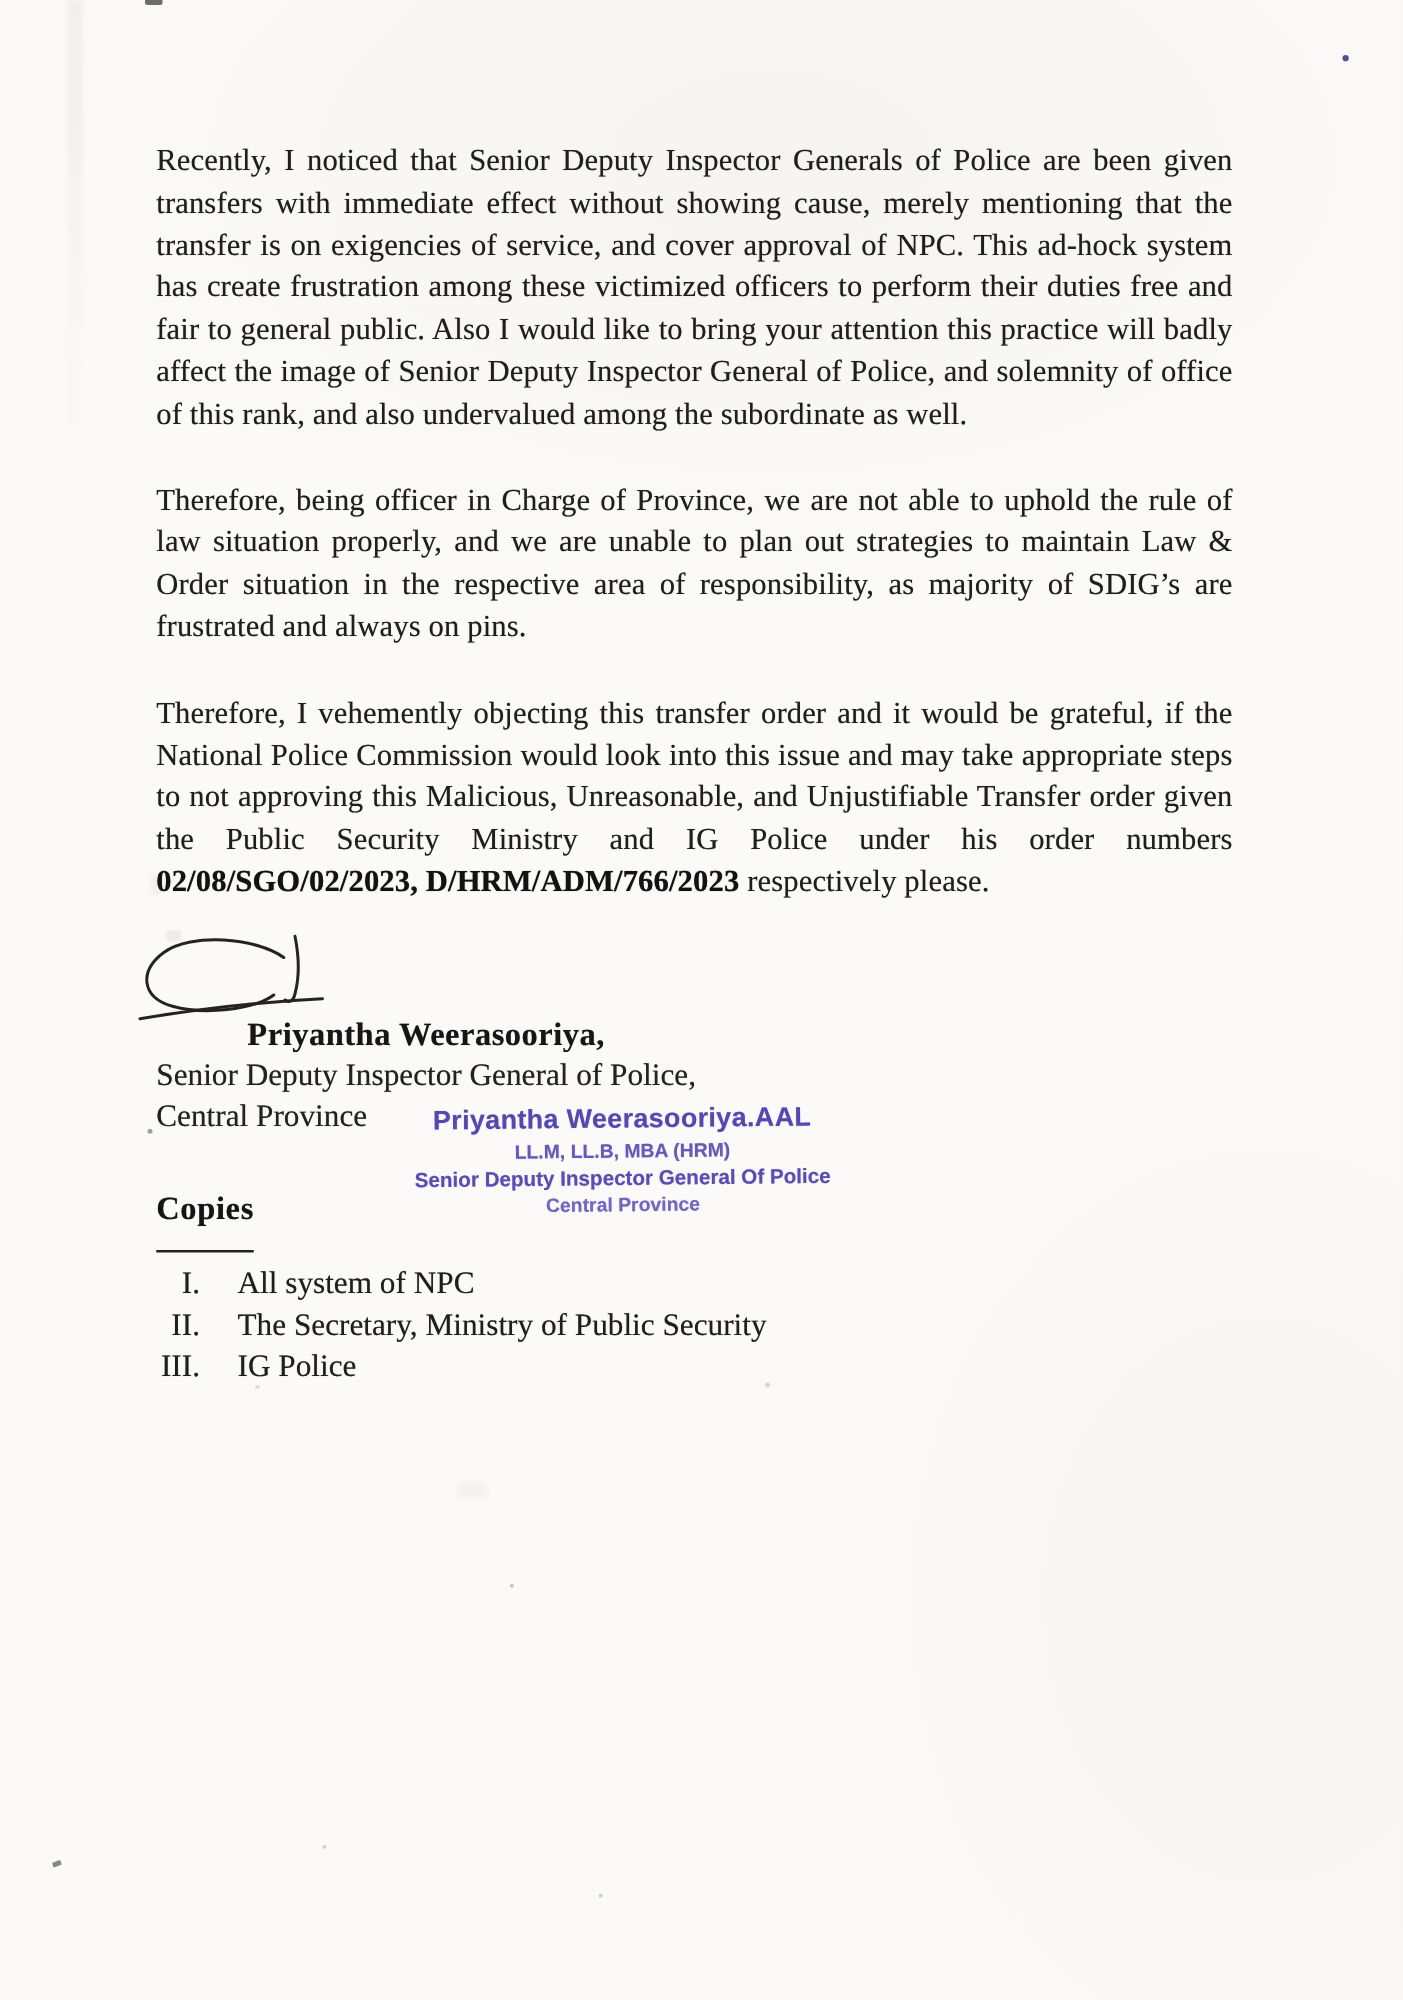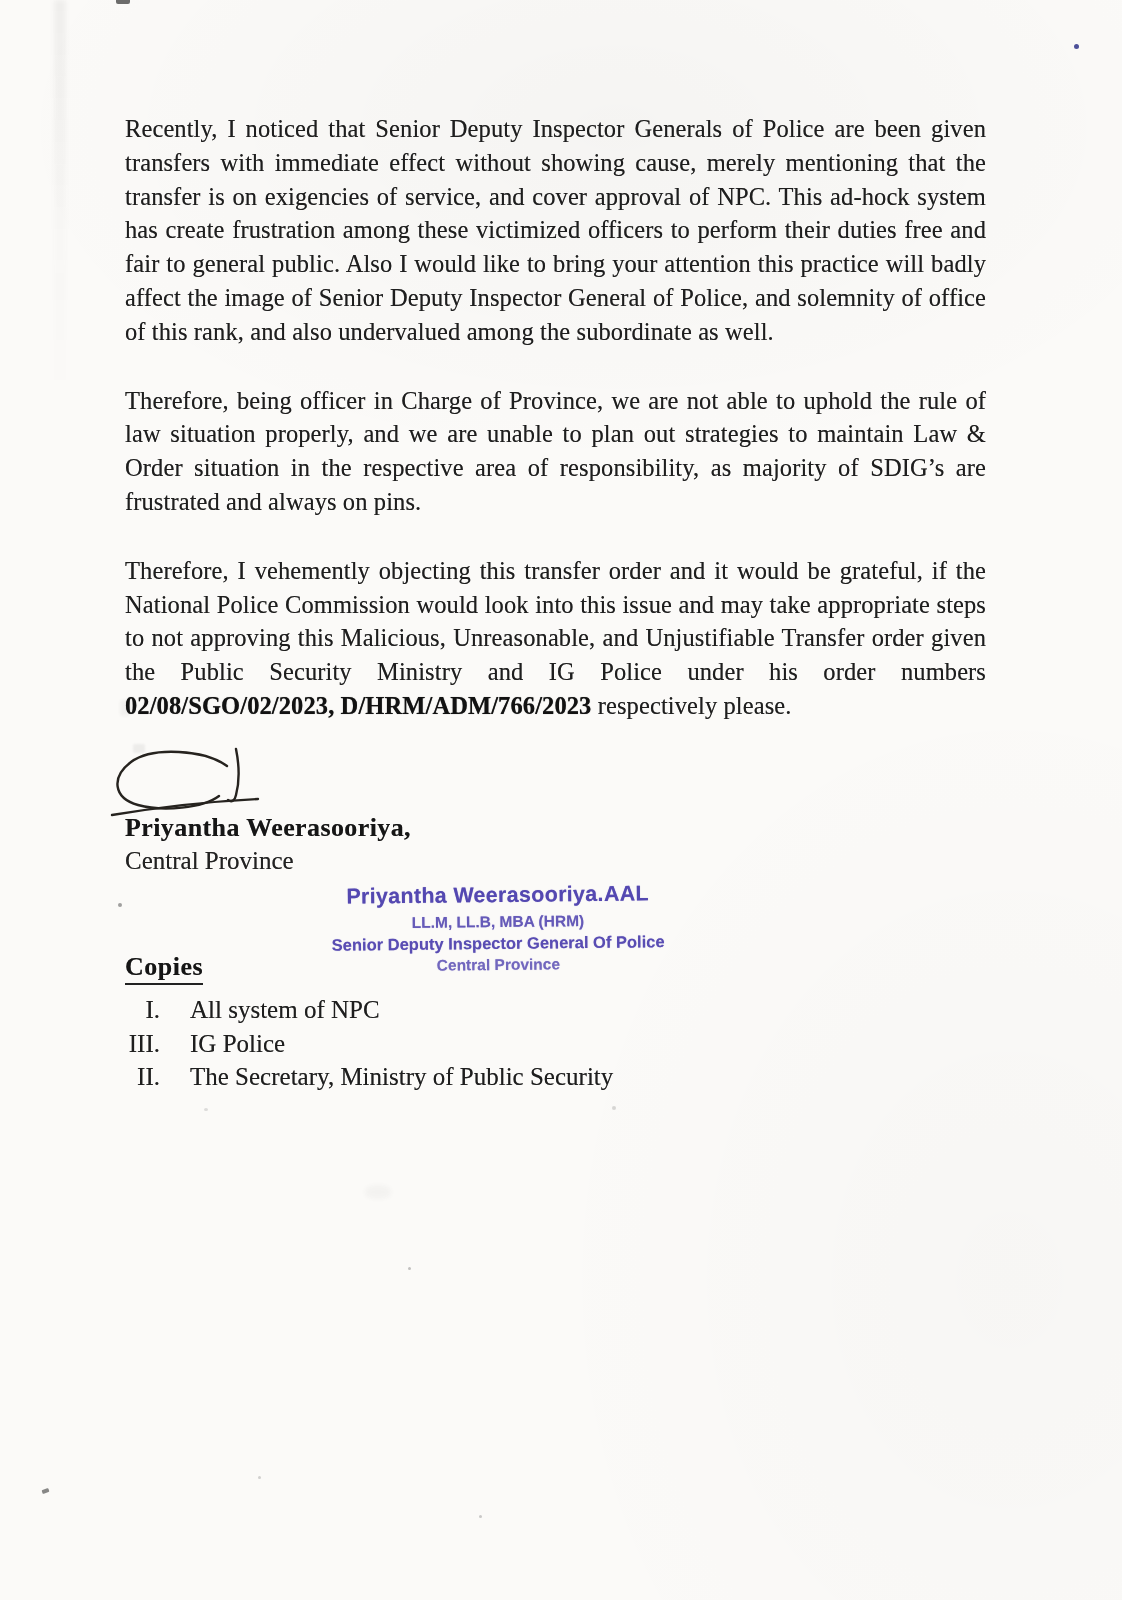--- a/index.html
+++ b/index.html
@@ -78,21 +78,21 @@
   .stamp-l1{font-size:21.5px;font-weight:bold;letter-spacing:.3px;opacity:.95;}
   .stamp-l2{font-size:15.5px;font-weight:bold;margin-top:5px;opacity:.85;}
   .stamp-l3{font-size:16.5px;font-weight:bold;margin-top:3px;opacity:.92;white-space:nowrap;}
   .stamp-l4{font-size:15.5px;font-weight:bold;margin-top:3px;opacity:.78;}
 
   
   .copies{position:absolute;left:125px;top:952px;color:#1e1e1e;
     text-shadow:0 0 .6px rgba(30,30,30,.55);}
   .copies-heading{
     font-size:26px;font-weight:bold;letter-spacing:.5px;color:#151515;
-    display:inline-block;border-bottom:2.5px solid #222;padding-bottom:1px;margin-bottom:8px;
+    display:inline-block;border-bottom:2.5px solid #222;padding-bottom:18px;margin-bottom:8px;
   }
   .copy-row{display:flex;font-size:25px;line-height:33.5px;margin-left:-17px;}
   .copy-num{width:52px;text-align:right;}
   .copy-text{margin-left:30px;}
 </style>
 </head>
 <body>
 
 <div class="page">
 
@@ -117,39 +117,40 @@
   </div>
 
   <svg class="sig-svg" width="190" height="85" viewBox="0 0 190 85">
     <path d="M 122 24 C 100 8, 48 4, 26 20 C 6 35, 8 56, 33 63 C 58 70, 98 66, 114 54"></path>
     <path d="M 131 7 C 134 22, 135 38, 131 53 C 130 58, 127 61, 123 58"></path>
     <path d="M 7 73 C 55 65, 112 59, 153 57"></path>
   </svg>
 
   <div class="sig-block">
     <div class="sig-name">Priyantha Weerasooriya,</div>
+    <div>Senior Deputy Inspector General of Police,</div>
     <div>Central Province</div>
   </div>
 
   <div class="stamp">
     <div class="stamp-l1">Priyantha Weerasooriya.AAL</div>
     <div class="stamp-l2">LL.M, LL.B, MBA (HRM)</div>
     <div class="stamp-l3">Senior Deputy Inspector General Of Police</div>
     <div class="stamp-l4">Central Province</div>
   </div>
 
   <div class="copies">
     <div class="copies-heading">Copies</div>
     <div class="copy-row">
       <span class="copy-num">I.</span>
       <span class="copy-text">All system of NPC</span>
     </div>
     <div class="copy-row">
+      <span class="copy-num">II.</span>
+      <span class="copy-text">The Secretary, Ministry of Public Security</span>
+    </div>
+    <div class="copy-row">
       <span class="copy-num">III.</span>
       <span class="copy-text">IG Police</span>
-    </div>
-    <div class="copy-row">
-      <span class="copy-num">II.</span>
-      <span class="copy-text">The Secretary, Ministry of Public Security</span>
     </div>
   </div>
 
 </div>
 
 </body></html>

